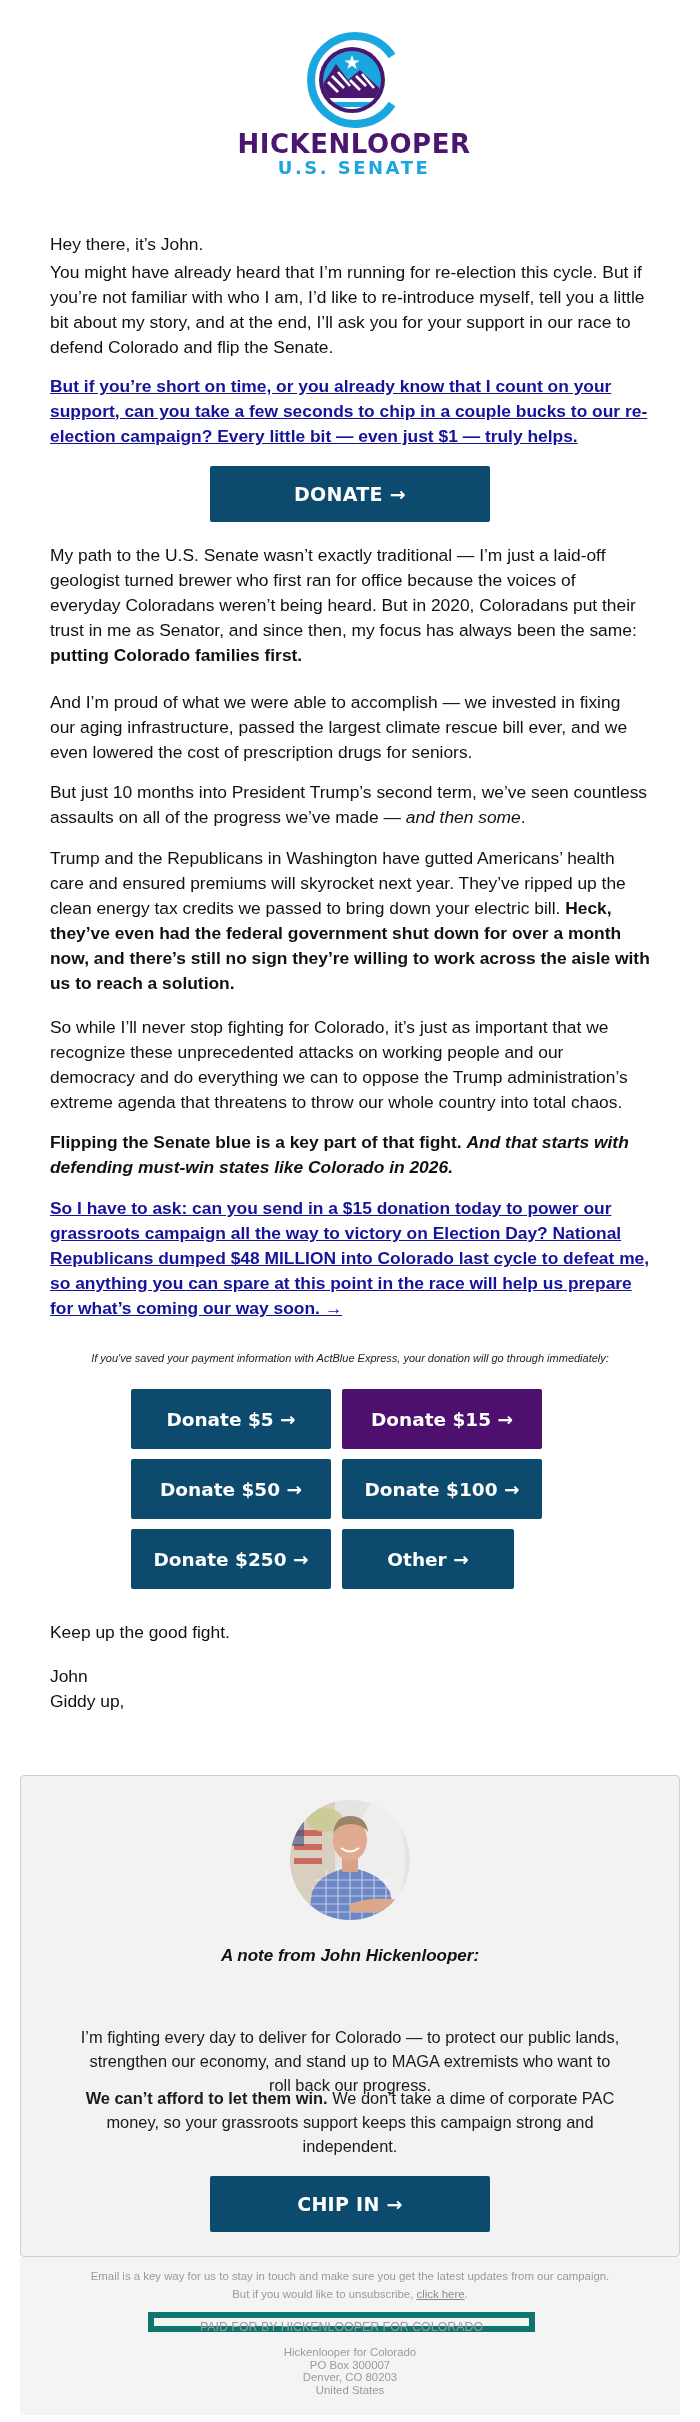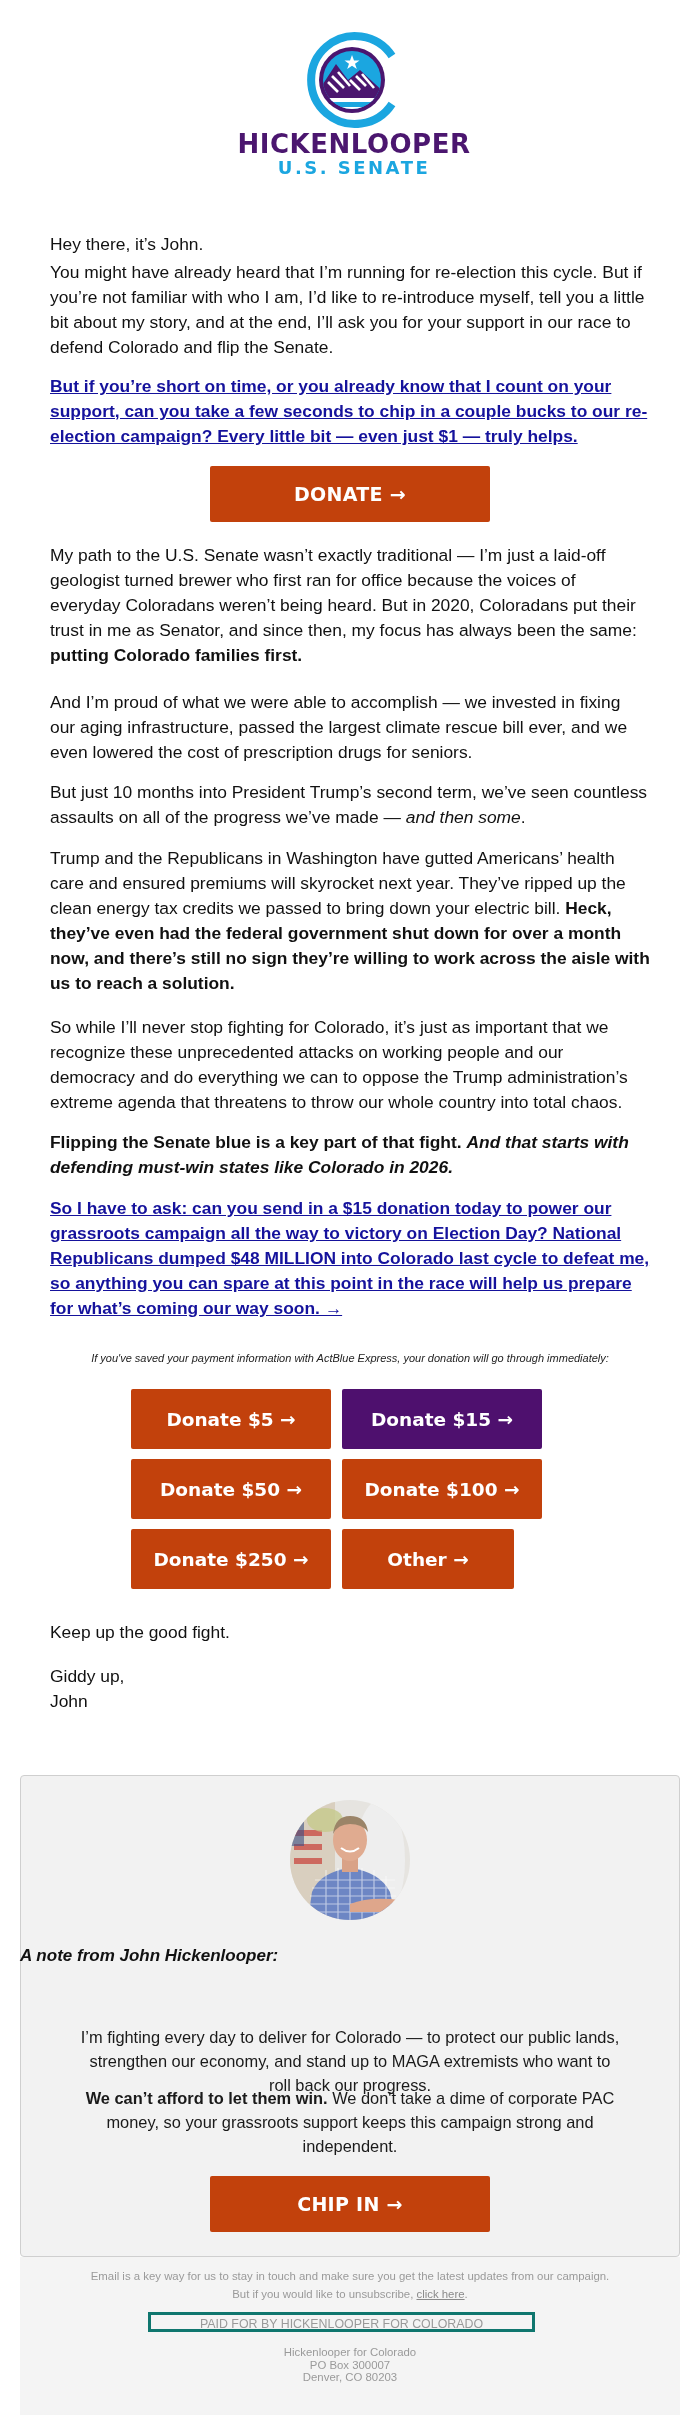--- a/index.html
+++ b/index.html
@@ -51,21 +51,21 @@
 
   .btn {
     position: absolute;
     display: flex; align-items: center; justify-content: center;
     color: #ffffff;
     font-family: "DejaVu Sans", sans-serif;
     font-weight: bold;
     text-decoration: none;
     border-radius: 2px;
   }
-  .btn-blue { background: #c2410c; }
+  .btn-blue { background: #0c4a6e; }
   .btn-purple { background: #4e106e; }
   .btn-big { font-size: 19px; letter-spacing: 0.3px; }
   .btn-amt { font-size: 18.5px; }
 
   .express-note {
     position: absolute; left: 0; width: 700px; top: 1352px;
     text-align: center; font-size: 11px; font-style: italic; color: #222;
   }
 
   .card {
@@ -73,38 +73,38 @@
     background: #f2f2f2;
     border: 1px solid #cfcfcf;
     border-radius: 4px;
   }
   .avatar {
     position: absolute; left: 290px; top: 1800px; width: 120px; height: 120px;
     border-radius: 50%; overflow: hidden;
   }
   .card-heading {
     position: absolute; left: 20px; width: 660px; top: 1946px;
-    font-size: 17px; font-weight: bold; font-style: italic; color: #111;
+    text-align: center; font-size: 17px; font-weight: bold; font-style: italic; color: #111;
   }
   .card-text {
     position: absolute; left: 80px; width: 540px;
     text-align: center; font-size: 16.4px; line-height: 24px; color: #1a1a1a;
   }
 
   .footer {
     position: absolute; left: 20px; top: 2257px; width: 660px; height: 158px;
     background: #f4f4f4;
     text-align: center; color: #9a9a9a; font-size: 11.4px;
   }
   .footer-line1 { position: absolute; left: 0; width: 660px; top: 13px; }
   .footer-line2 { position: absolute; left: 0; width: 660px; top: 31px; }
   .footer-line2 a { color: #8a8a8a; text-decoration: underline; }
   .paid-box {
     position: absolute; left: 128px; top: 55px; width: 387px; height: 20px;
-    border: 3px solid #0f766e;
+    border: 6px solid #0f766e;
     font-size: 12.4px; line-height: 18px; color: #9a9a9a;
   }
   .address { position: absolute; left: 0; width: 660px; top: 89px; line-height: 12.5px; font-size: 11.4px; }
 </style>
 </head>
 <body>
 
 <div class="logo">
   <svg width="100" height="100" viewBox="0 0 100 100">
     <defs>
@@ -190,22 +190,22 @@
 <a href="#" class="btn btn-purple btn-amt" style="left:342px; top:1389px; width:200px; height:60px;">Donate $15 →</a>
 <a href="#" class="btn btn-blue btn-amt" style="left:131px; top:1459px; width:200px; height:60px;">Donate $50 →</a>
 <a href="#" class="btn btn-blue btn-amt" style="left:342px; top:1459px; width:200px; height:60px;">Donate $100 →</a>
 <a href="#" class="btn btn-blue btn-amt" style="left:131px; top:1529px; width:200px; height:60px;">Donate $250 →</a>
 <a href="#" class="btn btn-blue btn-amt" style="left:342px; top:1529px; width:172px; height:60px;">Other →</a>
 
 <div class="body-text" style="top:1620px;">
   <p>Keep up the good fight.</p>
 </div>
 <div class="body-text" style="top:1664px;">
+  <p>John</p>
   <p>Giddy up,</p>
-  <p>John</p>
 </div>
 
 <div class="card"></div>
 
 <div class="avatar">
   <svg width="120" height="120" viewBox="0 0 120 120">
     <rect width="120" height="120" fill="#e6e4e0"></rect>
     <rect x="0" y="0" width="45" height="120" fill="#d9cfbf"></rect>
     <g fill="#c9473f" opacity="0.75">
       <rect x="4" y="30" width="28" height="6"></rect>
@@ -253,14 +253,15 @@
 <a href="#" class="btn btn-blue btn-big" style="left:210px; top:2176px; width:280px; height:56px;">CHIP IN →</a>
 
 <div class="footer">
   <div class="footer-line1">Email is a key way for us to stay in touch and make sure you get the latest updates from our campaign.</div>
   <div class="footer-line2"><span>But if you would like to unsubscribe, </span><a href="#">click here</a><span>.</span></div>
   <div class="paid-box">PAID FOR BY HICKENLOOPER FOR COLORADO</div>
   <div class="address">
     <div>Hickenlooper for Colorado</div>
     <div>PO Box 300007</div>
     <div>Denver, CO 80203</div>
+    <div>United States</div>
   </div>
 </div>
 
 </body></html>

